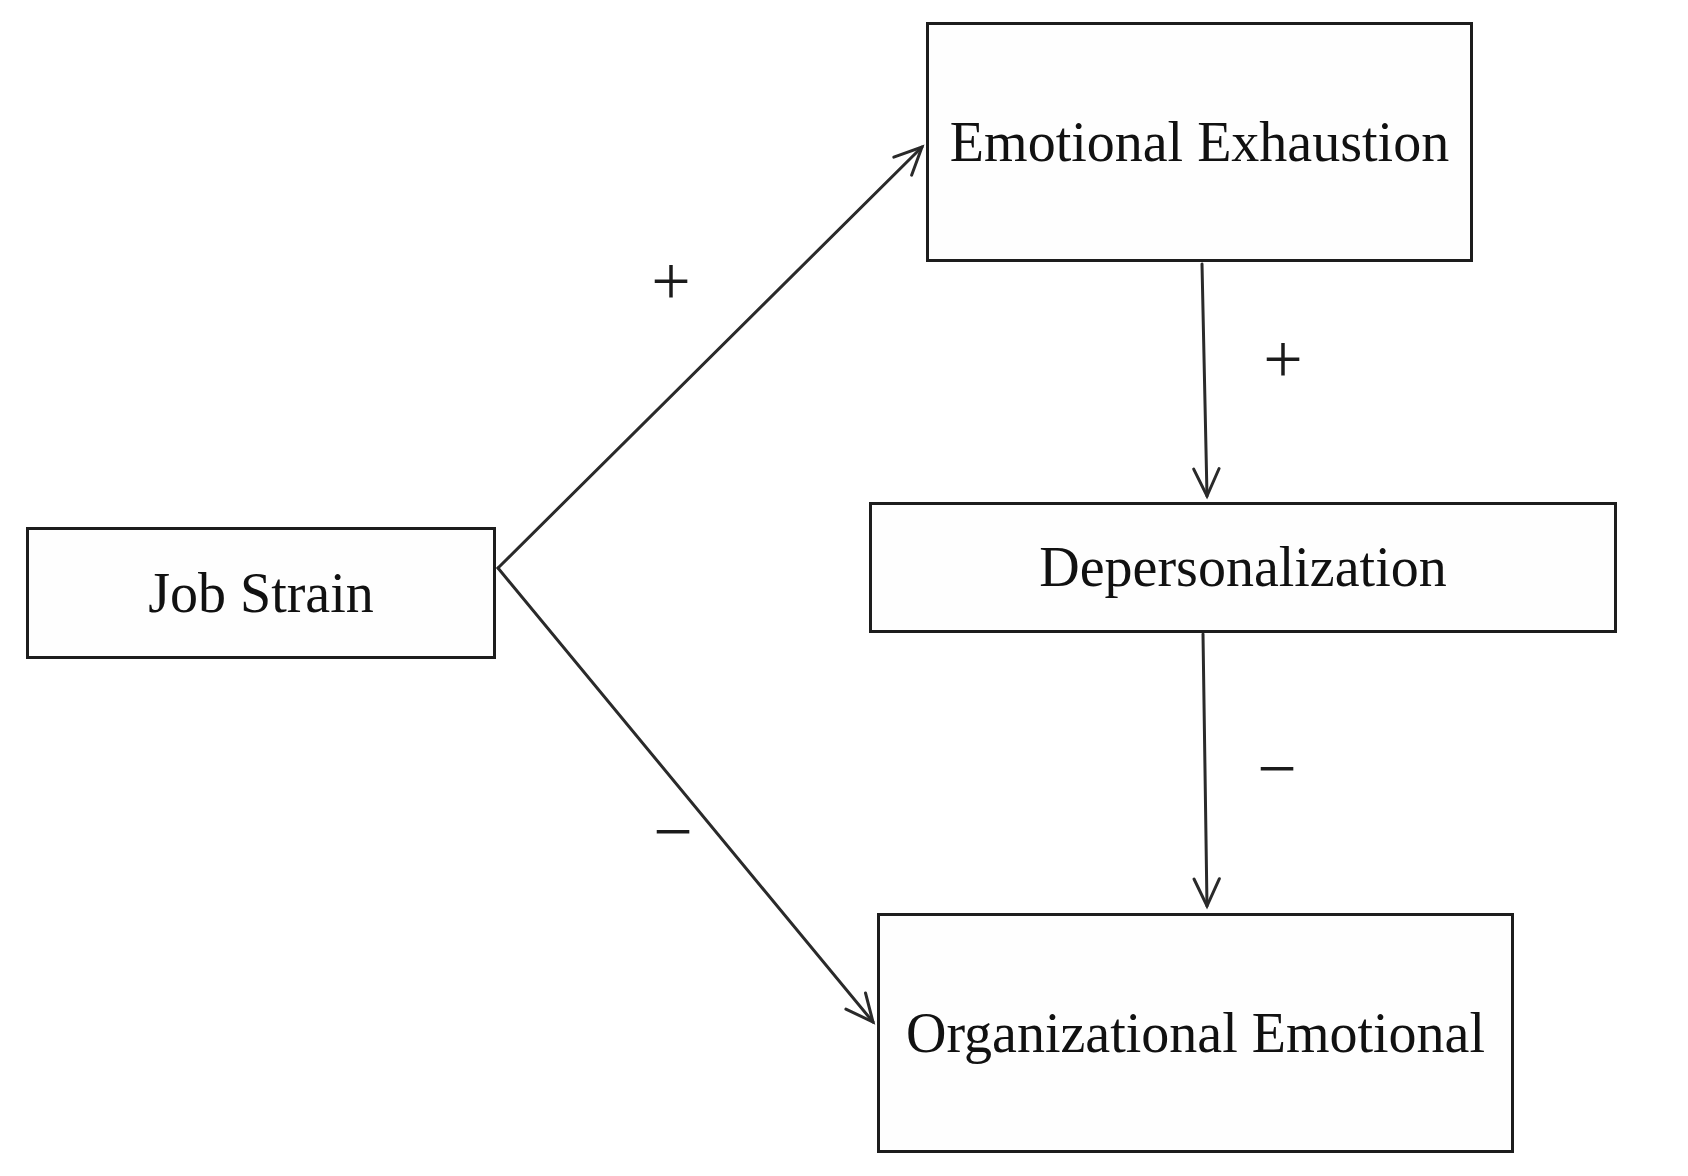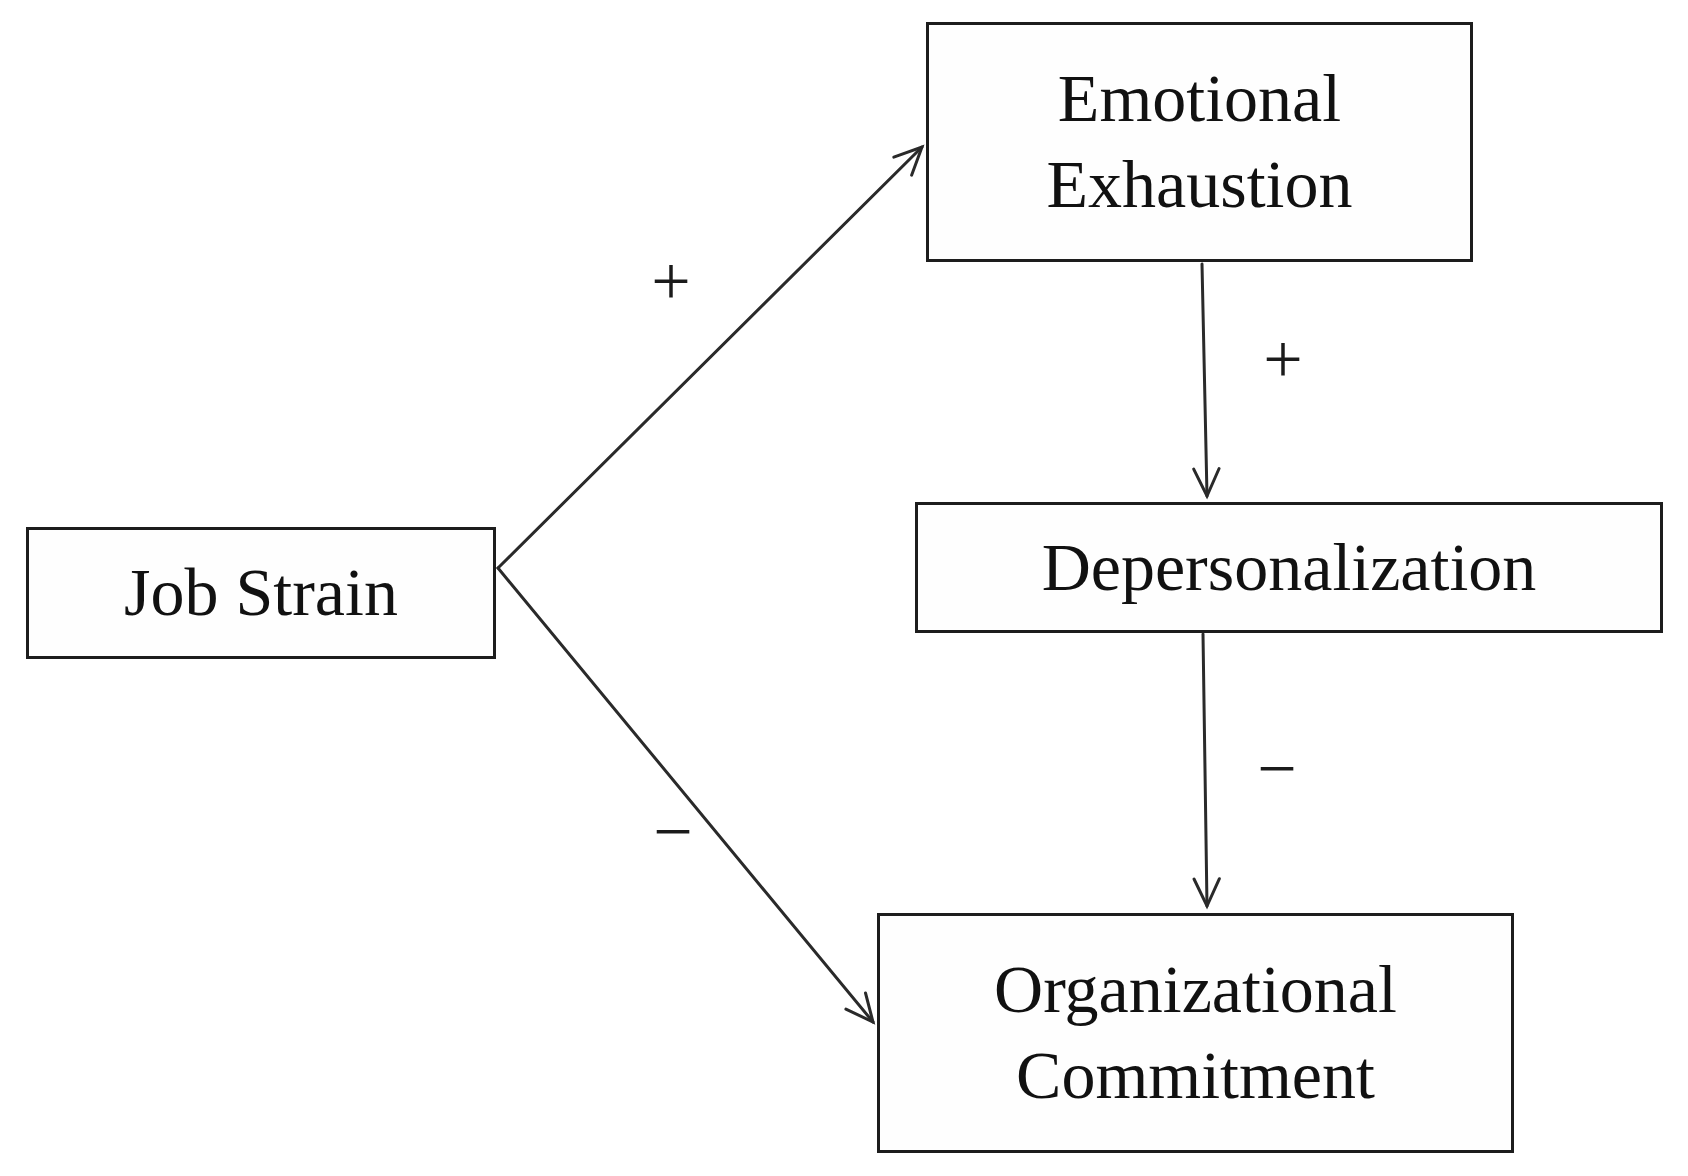--- a/index.html
+++ b/index.html
@@ -26,31 +26,31 @@
   .node {
     position: absolute;
     box-sizing: border-box;
     border: 3px solid #1d1d1d;
     background: #fefefe;
     display: flex;
     align-items: center;
     justify-content: center;
     text-align: center;
     color: #111111;
-    font-size: 68px;
+    font-size: 56px;
     line-height: 1.26;
   }
   .node-job-strain {
     left: 26px; top: 503px; width: 470px; height: 132px; margin-top: 24px;
   }
   .node-emotional-exhaustion {
     left: 926px; top: 22px; width: 547px; height: 240px;
   }
   .node-depersonalization {
-    left: 915px; top: 502px; width: 748px; height: 131px;
+    left: 869px; top: 502px; width: 748px; height: 131px;
   }
   .node-organizational-commitment {
     left: 877px; top: 913px; width: 637px; height: 240px;
   }
   .edge-label {
     position: absolute;
     transform: translate(-50%, -50%);
     color: #1b1b1b;
     font-size: 70px;
     line-height: 1;
@@ -95,21 +95,21 @@
 
   <div class="node node-emotional-exhaustion">
     <span>Emotional Exhaustion</span>
   </div>
 
   <div class="node node-depersonalization">
     <span>Depersonalization</span>
   </div>
 
   <div class="node node-organizational-commitment">
-    <span>Organizational Commitment</span>
+    <span>Organizational Emotional</span>
   </div>
 
   <div class="edge-label edge-label-plus-ee">+</div>
   <div class="edge-label edge-label-plus-dp">+</div>
   <div class="edge-label edge-label-minus-oc">−</div>
   <div class="edge-label edge-label-minus-dp">−</div>
 
 </div>
 
 </body></html>

